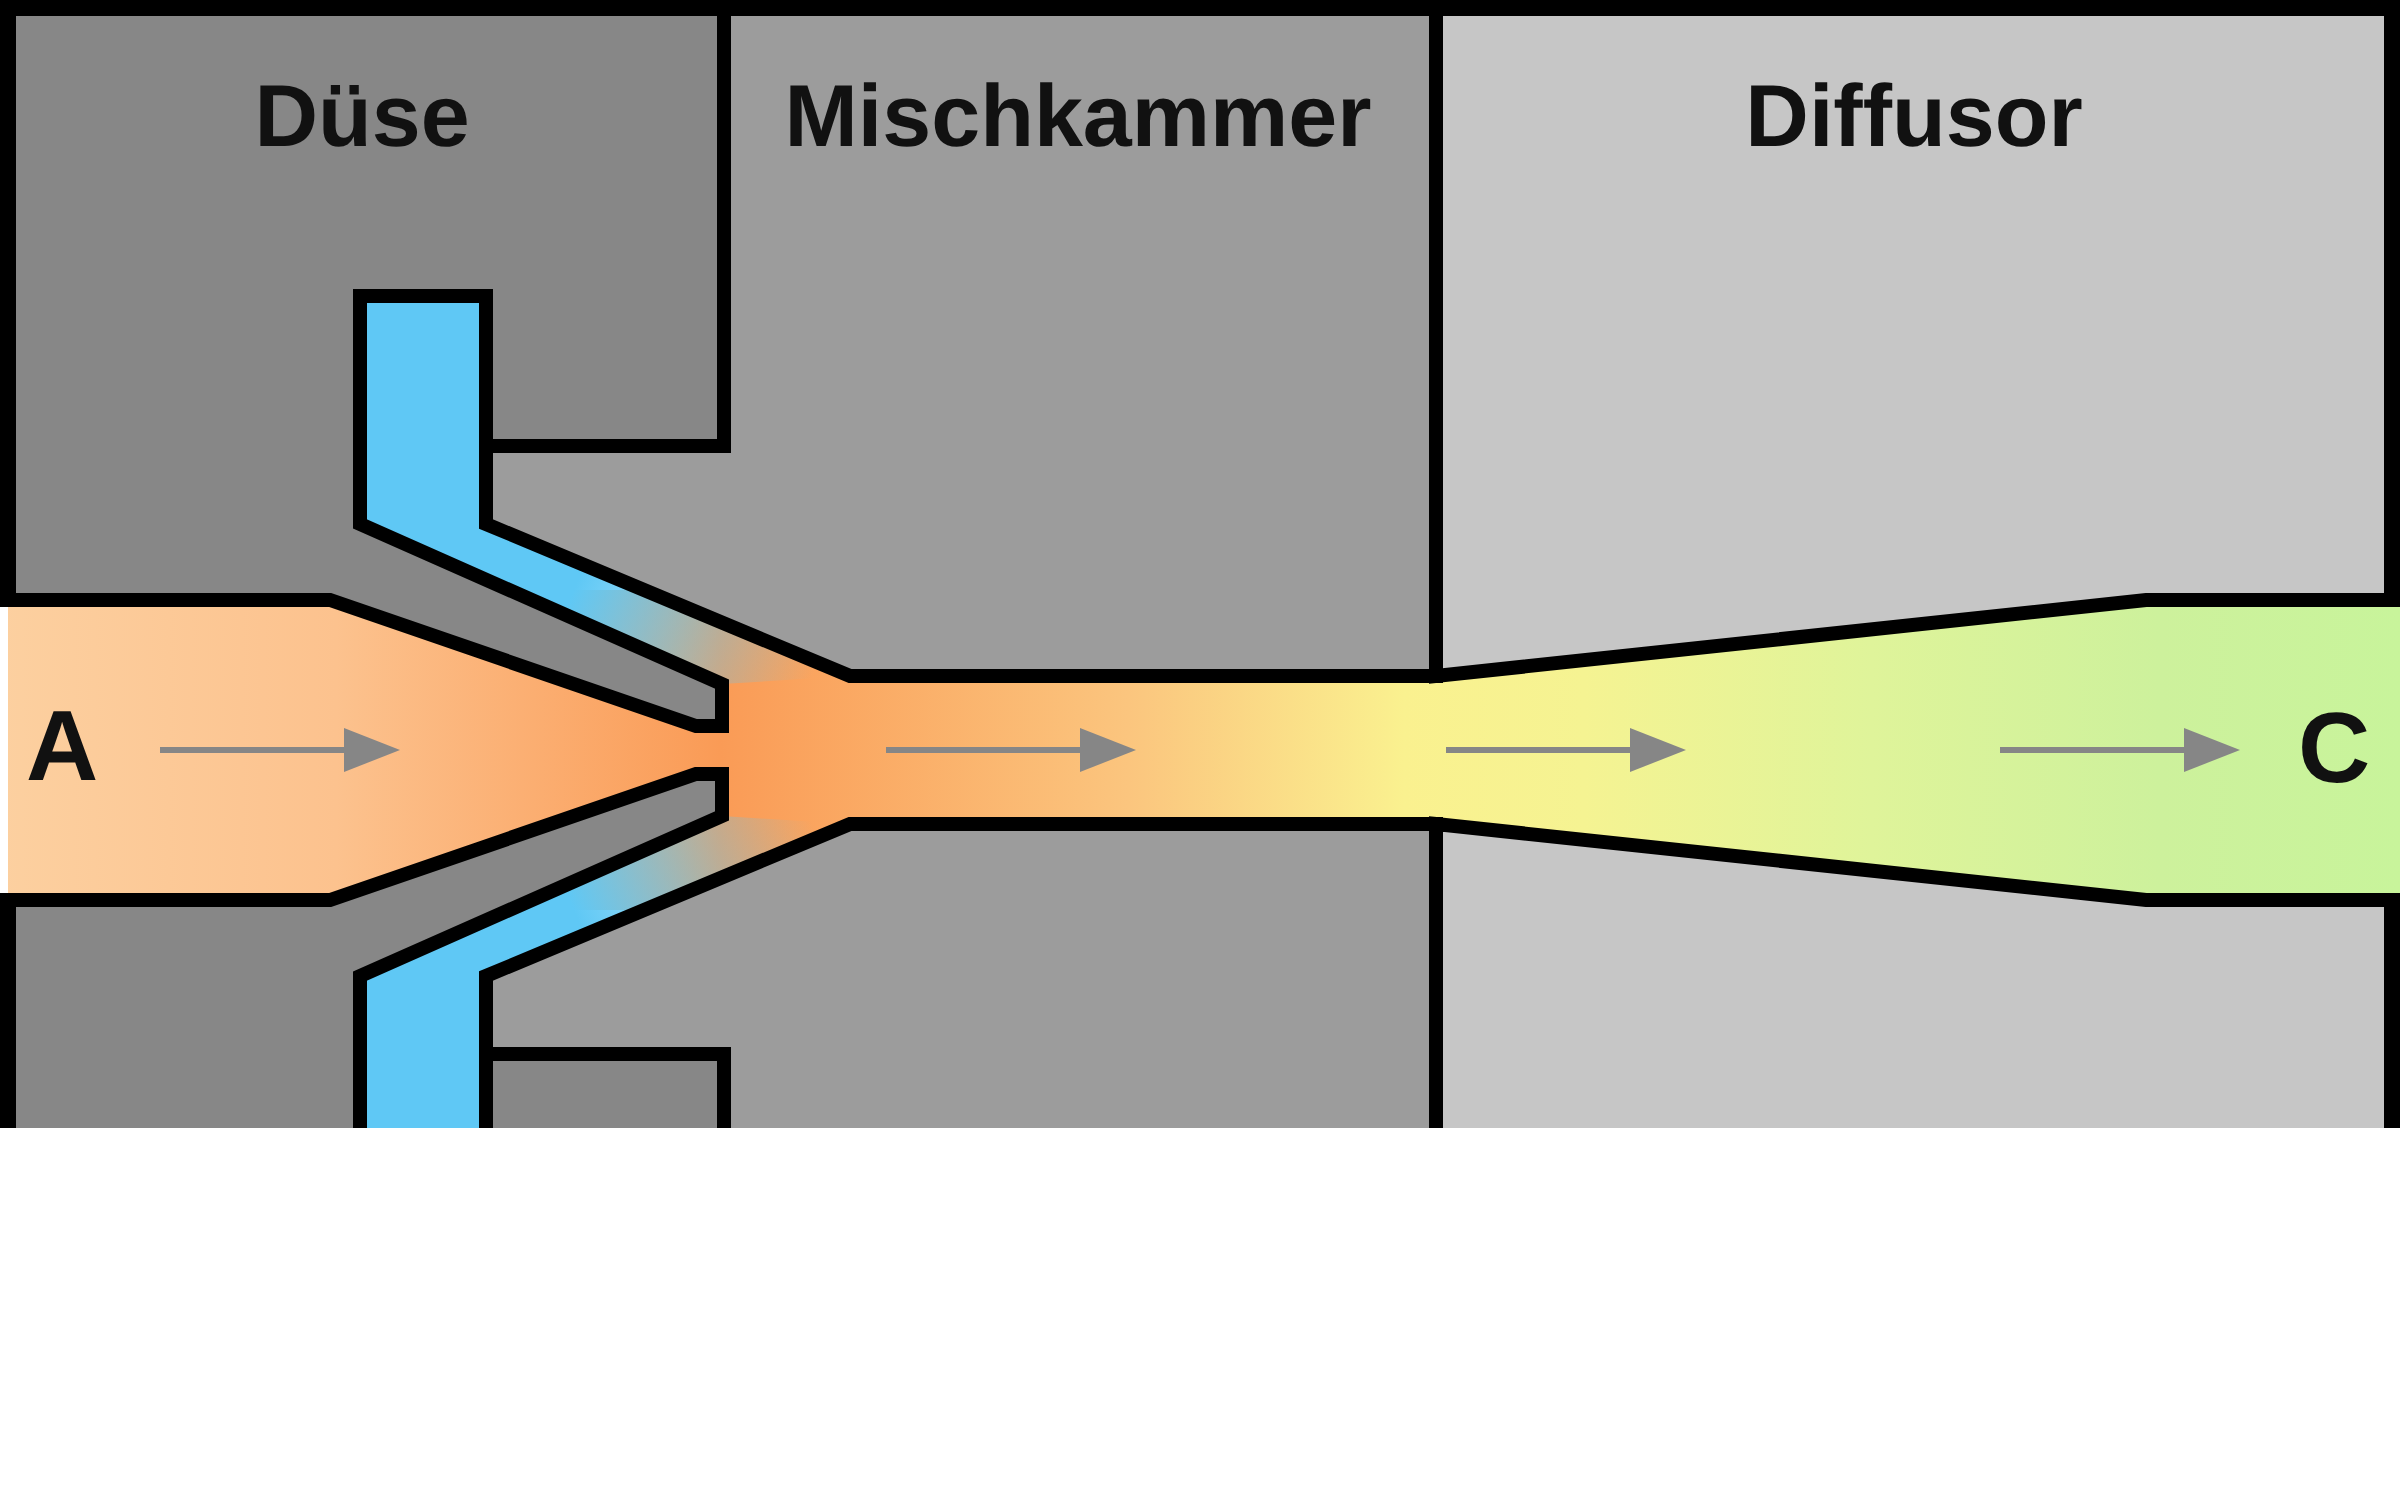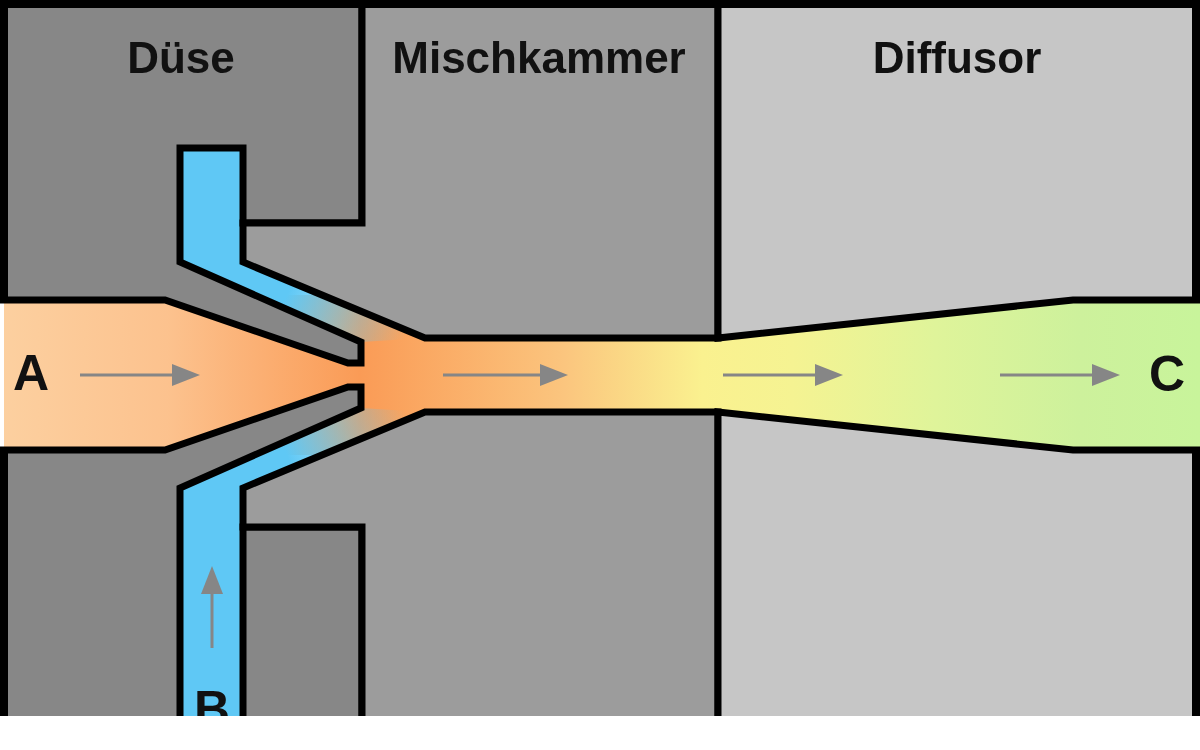--- a/index.html
+++ b/index.html
@@ -4,21 +4,21 @@
 <style>
   html, body {
     margin: 0;
     padding: 0;
     background: #ffffff;
     font-family: "Liberation Sans", sans-serif;
   }
   #stage {
     position: relative;
     width: 1200px;
-    height: 716px;
+    height: 564px;
     background: #ffffff;
     overflow: hidden;
   }
   svg { display: block; }
   text {
     font-family: "Liberation Sans", "DejaVu Sans", sans-serif;
     font-weight: bold;
     fill: #111111;
   }
   .section-label { font-size: 44px; }

